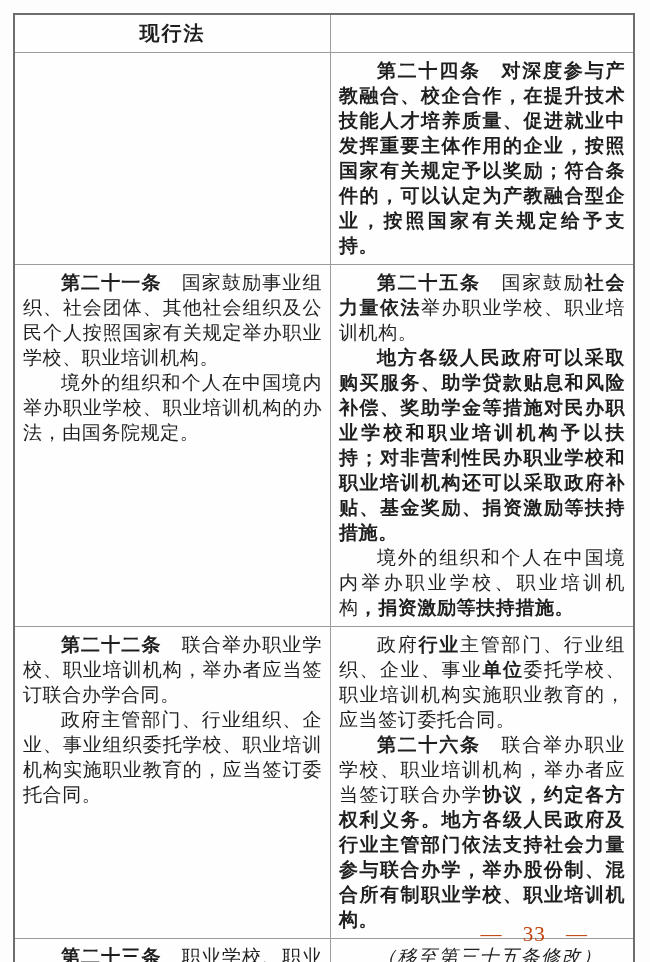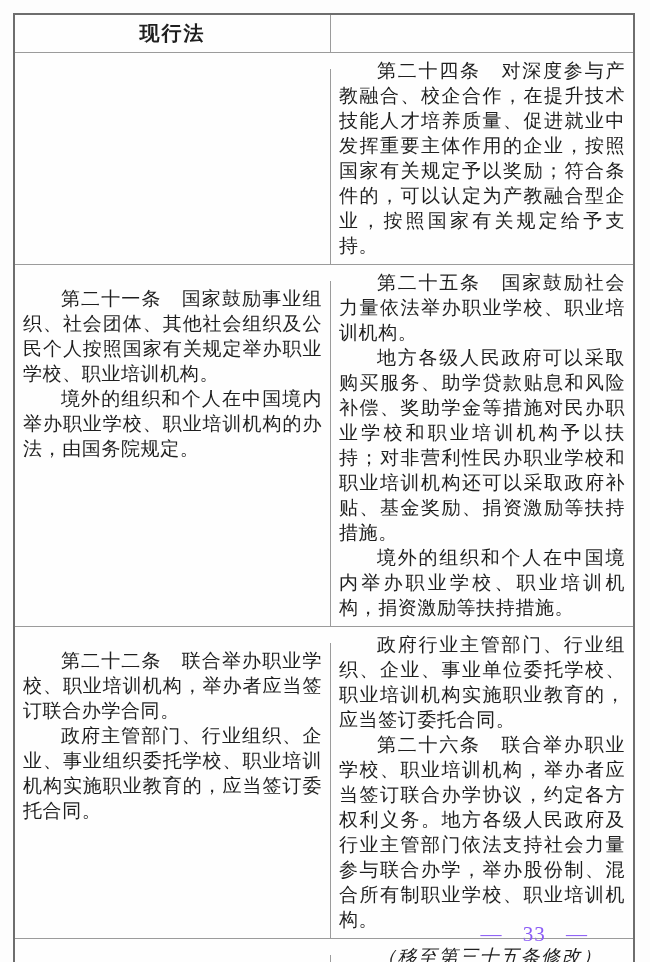--- a/index.html
+++ b/index.html
@@ -19,32 +19,32 @@
     font-weight:bold;font-size:20px;letter-spacing:2px;
   }
   .th-left{width:316px;border-right:1px solid #9b9b9b;box-sizing:border-box;}
   .th-right{flex:1;}
   .tr{display:flex;border-bottom:1px solid #9b9b9b;}
   .tr:last-child{border-bottom:none;}
   .td{
     padding:5px 8px 6px 8px;font-size:19px;line-height:25px;
     text-align:justify;letter-spacing:0.6px;box-sizing:border-box;
   }
-  .td-left{width:316px;border-right:1px solid #9b9b9b;margin-top:16px;}
+  .td-left{width:316px;border-right:1px solid #9b9b9b;}
   .td-right{flex:1;}
   .r1{min-height:181px;}
   .r2{min-height:300px;}
   .r3{min-height:279px;}
   .r4{min-height:93px;}
   .td p{margin:0;text-indent:2em;}
-  .b{font-weight:normal;}
+  .b{font-weight:bold;}
   .kai{font-style:italic;letter-spacing:1.5px;}
   .footer{
     position:absolute;right:52px;top:922px;
-    font-size:21px;color:#8b5cf6;word-spacing:14px;letter-spacing:1px;
+    font-size:21px;color:#c2410c;word-spacing:14px;letter-spacing:1px;
   }
 </style>
 </head>
 <body>
 
 <div class="page">
   <div class="tbl">
     <div class="thead">
       <div class="th th-left">现行法</div>
     </div>

